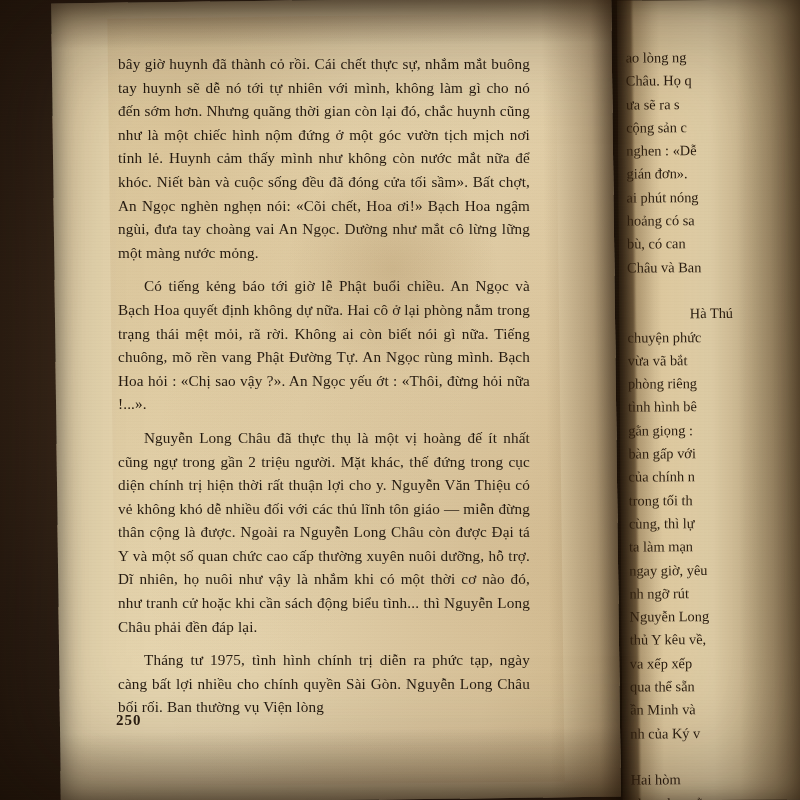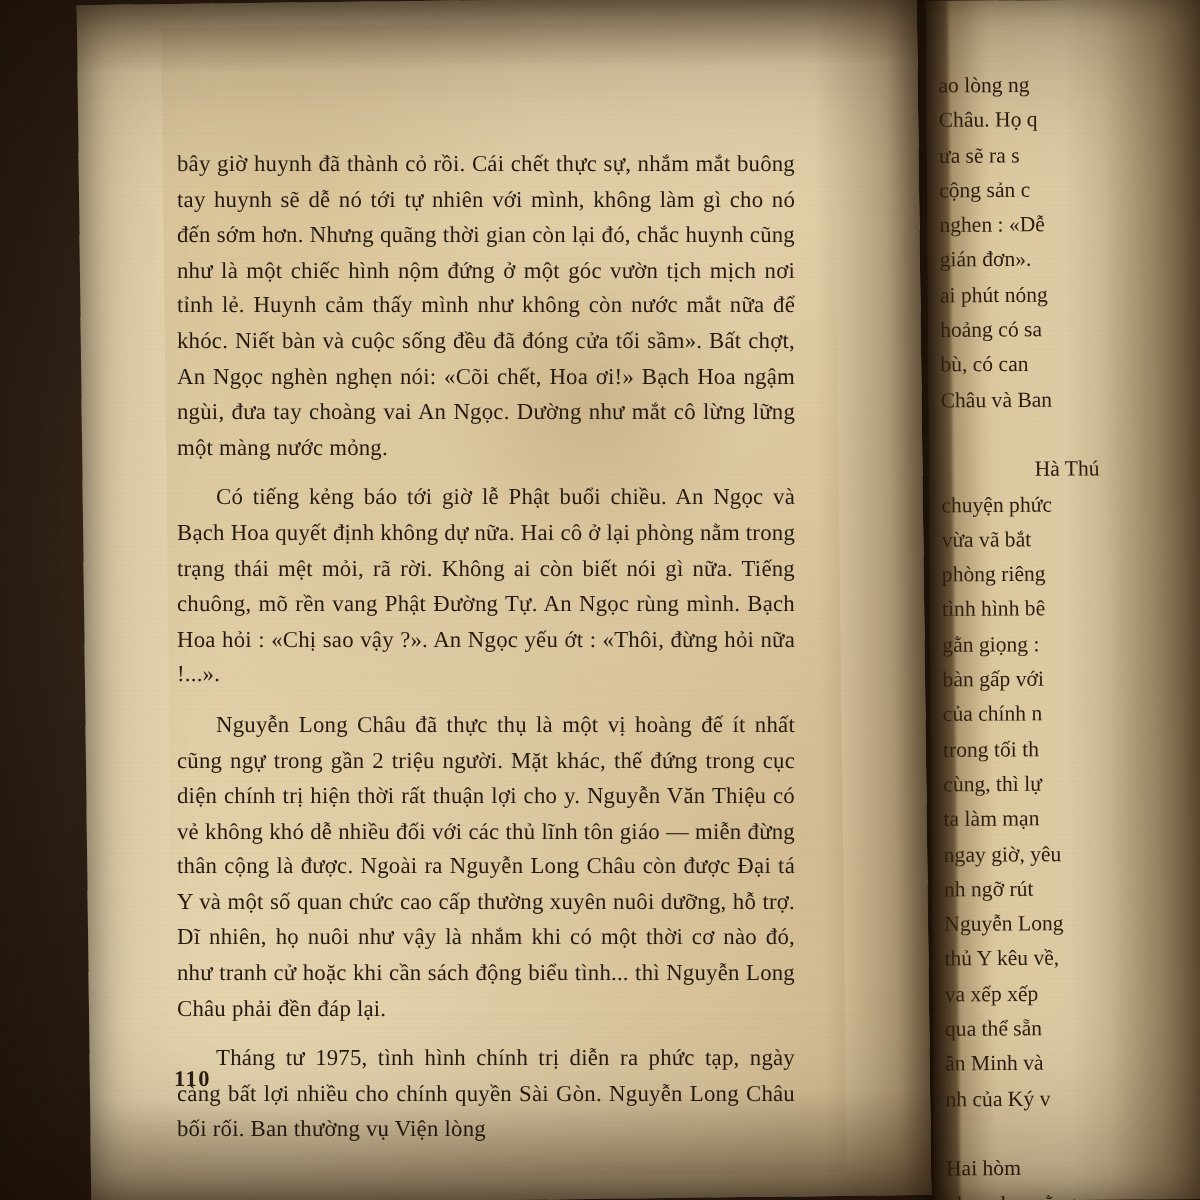--- a/index.html
+++ b/index.html
@@ -108,21 +108,20 @@
     position: absolute;
     left: 118px;
     top: 52px;
     width: 412px;
     color: #241a10;
     font-size: 15.2px;
     line-height: 23.6px;
     text-align: justify;
     text-justify: inter-word;
     letter-spacing: 0.15px;
-    margin-top: 46px;
   }
   .text-col p {
     margin: 0 0 0 0;
   }
   .text-col p.indent {
     text-indent: 26px;
     margin-top: 10px;
   }
   .para-first {
     margin-top: 0;
@@ -232,17 +231,17 @@
     <div class="edge-shadow"></div>
   </div>
 
   <div class="text-col">
     <p class="para-first">bây giờ huynh đã thành cỏ rồi. Cái chết thực sự, nhắm mắt buông tay huynh sẽ dễ nó tới tự nhiên với mình, không làm gì cho nó đến sớm hơn. Nhưng quãng thời gian còn lại đó, chắc huynh cũng như là một chiếc hình nộm đứng ở một góc vườn tịch mịch nơi tỉnh lẻ. Huynh cảm thấy mình như không còn nước mắt nữa để khóc. Niết bàn và cuộc sống đều đã đóng cửa tối sầm». Bất chợt, An Ngọc nghèn nghẹn nói: «Cõi chết, Hoa ơi!» Bạch Hoa ngậm ngùi, đưa tay choàng vai An Ngọc. Dường như mắt cô lừng lững một màng nước mỏng.</p>
     <p class="indent">Có tiếng kẻng báo tới giờ lễ Phật buổi chiều. An Ngọc và Bạch Hoa quyết định không dự nữa. Hai cô ở lại phòng nằm trong trạng thái mệt mỏi, rã rời. Không ai còn biết nói gì nữa. Tiếng chuông, mõ rền vang Phật Đường Tự. An Ngọc rùng mình. Bạch Hoa hỏi : «Chị sao vậy ?». An Ngọc yếu ớt : «Thôi, đừng hỏi nữa !...».</p>
     <p class="indent">Nguyễn Long Châu đã thực thụ là một vị hoàng đế ít nhất cũng ngự trong gần 2 triệu người. Mặt khác, thế đứng trong cục diện chính trị hiện thời rất thuận lợi cho y. Nguyễn Văn Thiệu có vẻ không khó dễ nhiều đối với các thủ lĩnh tôn giáo — miễn đừng thân cộng là được. Ngoài ra Nguyễn Long Châu còn được Đại tá Y và một số quan chức cao cấp thường xuyên nuôi dưỡng, hỗ trợ. Dĩ nhiên, họ nuôi như vậy là nhắm khi có một thời cơ nào đó, như tranh cử hoặc khi cần sách động biểu tình... thì Nguyễn Long Châu phải đền đáp lại.</p>
     <p class="indent">Tháng tư 1975, tình hình chính trị diễn ra phức tạp, ngày càng bất lợi nhiều cho chính quyền Sài Gòn. Nguyễn Long Châu bối rối. Ban thường vụ Viện lòng</p>
   </div>
 
-  <div class="folio">110</div>
+  <div class="folio">250</div>
 
   <div class="grain"></div>
   <div class="vignette"></div>
 </div>
 
 </body></html>

